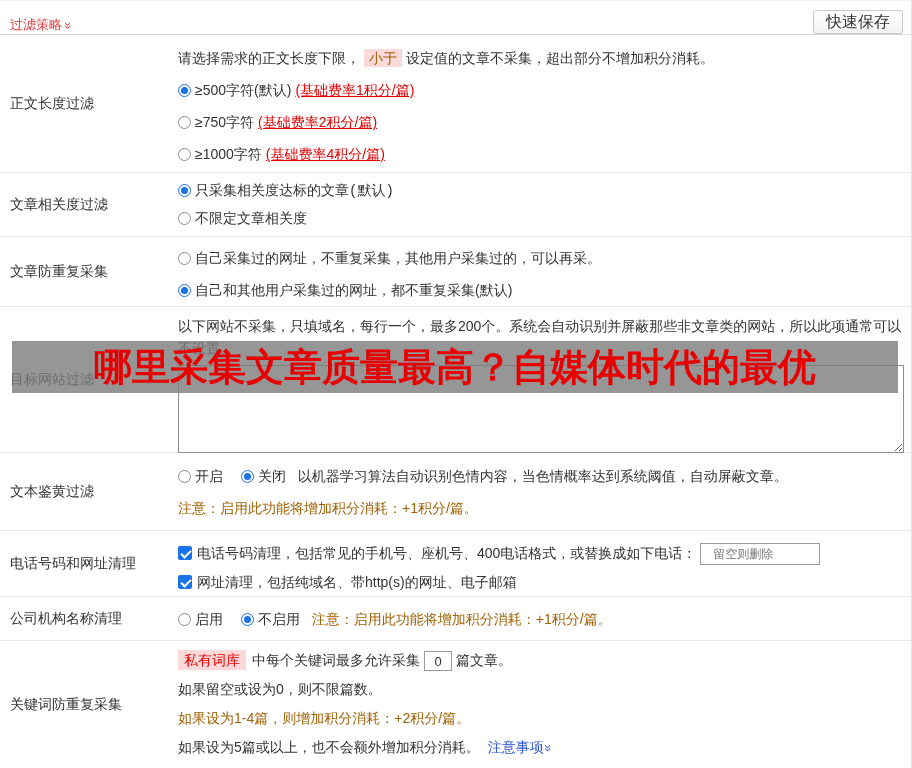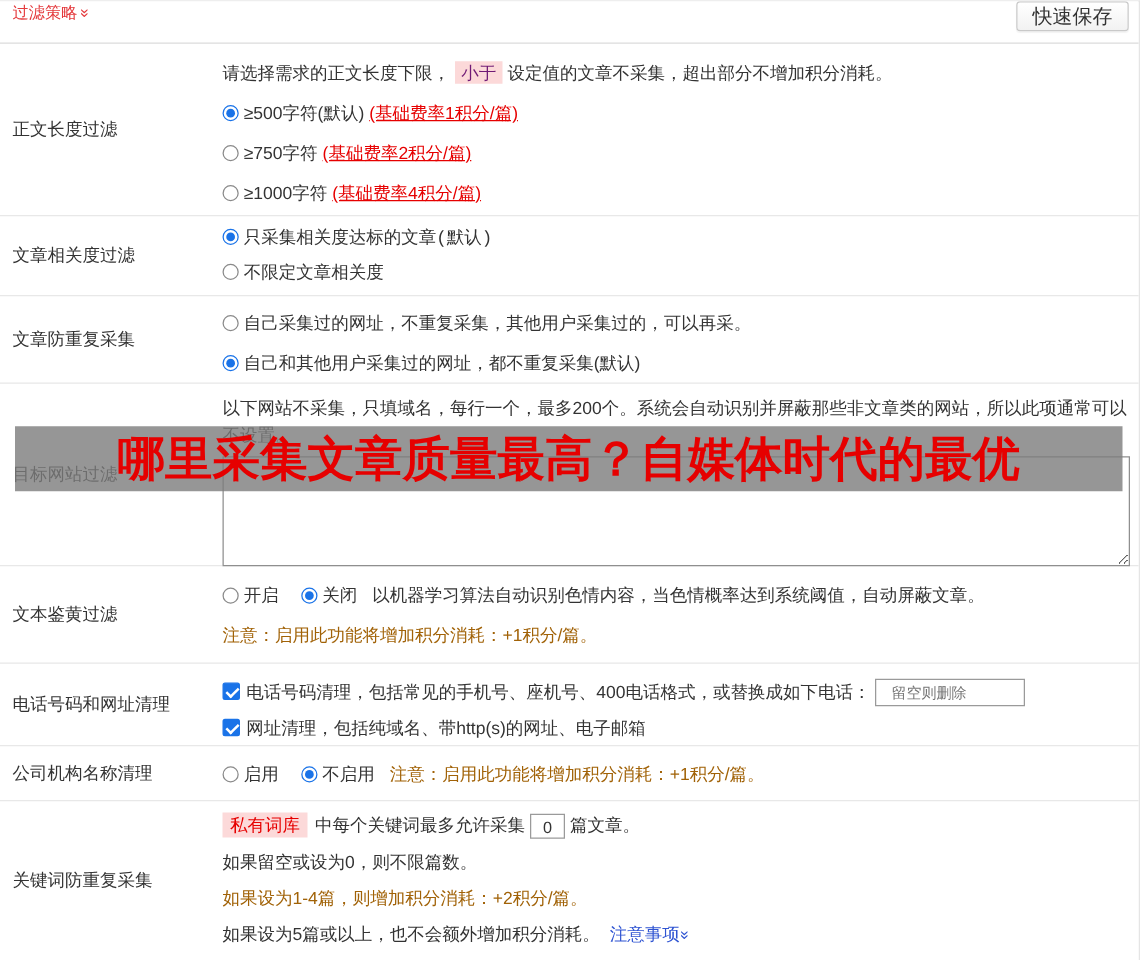--- a/index.html
+++ b/index.html
@@ -3,21 +3,21 @@
 <meta charset="utf-8">
 <style>
   * { margin:0; padding:0; box-sizing:border-box; }
   html,body { width:912px; height:768px; overflow:hidden; }
   body {
     font-family:"Liberation Sans","DejaVu Sans",sans-serif;
     font-size:14px; color:#333; background:#fff; position:relative;
     border-top:1px solid #eee; border-right:1px solid #e5e5e5;
   }
   
-  .header { height:34px; display:flex; align-items:flex-start; justify-content:space-between;
+  .header { height:34px; display:flex; align-items:flex-end; justify-content:space-between;
             padding:0 8px 0 10px; border-bottom:1px solid #dcdcdc; }
   .title-wrap { display:flex; align-items:center; gap:3px; }
   .title { color:#e4393c; font-size:13px; }
   .chev { color:#e4393c; display:inline-block; transform:rotate(90deg); font-size:13px; line-height:1; cursor:pointer; }
   .save-btn { height:24px; padding:0 12px; border:1px solid #c9c9c9; border-radius:3px;
               background:linear-gradient(#ffffff,#f2f2f2); font-size:16px; color:#333; cursor:pointer;
               font-family:inherit; box-shadow:0 1px 1px rgba(0,0,0,0.05); }
   
   .row { display:flex; border-bottom:1px solid #e8e8e8; }
   .label { width:170px; flex-shrink:0; padding-left:10px; display:flex; align-items:center; color:#333; }
@@ -36,21 +36,21 @@
            background:#fff; vertical-align:-2px; margin-right:4px; position:relative; cursor:pointer; }
   .radio.checked { border-color:#1a73e8; }
   .radio.checked::after { content:""; position:absolute; left:2px; top:2px; width:7px; height:7px;
                           border-radius:50%; background:#1a73e8; }
   .checkbox { display:inline-block; width:14px; height:14px; border:1px solid #8a8a8a; border-radius:2px;
               background:#fff; vertical-align:-2px; margin-right:5px; position:relative; cursor:pointer; }
   .checkbox.checked { background:#1a73e8; border-color:#1a73e8; }
   .checkbox.checked::after { content:""; position:absolute; left:4px; top:1px; width:4px; height:8px;
                              border:solid #fff; border-width:0 2px 2px 0; transform:rotate(45deg); }
   .gap { margin-left:14px; }
-  .hl { background:#fcd9d9; color:#701a75; padding:1px 5px; margin:0 4px; }
+  .hl { background:#fcd9d9; color:#a16207; padding:1px 5px; margin:0 4px; }
   .badge { background:#fcd9d9; color:#e60000; padding:2px 6px; margin-right:6px; }
   .red { color:#a16207; }
   .red-link { color:#e60000; text-decoration:underline; margin-left:4px; cursor:pointer; }
   .blue-link { color:#2f54d2; cursor:pointer; margin-left:8px;font-family:Liberation Serif, serif; }
   .blue-chev { color:#2f54d2; display:inline-block; transform:rotate(90deg); font-size:13px; cursor:pointer; }
   .desc-after { margin-left:8px; }
   .text-input { height:22px; border:1px solid #9a9a9a; font-size:12px; color:#333; padding:0 12px;
                 font-family:inherit; vertical-align:middle; }
   .phone-input { width:120px; }
   .count-input { width:28px; height:20px; text-align:center; margin:0 4px; padding:0 2px; font-size:13px; }

